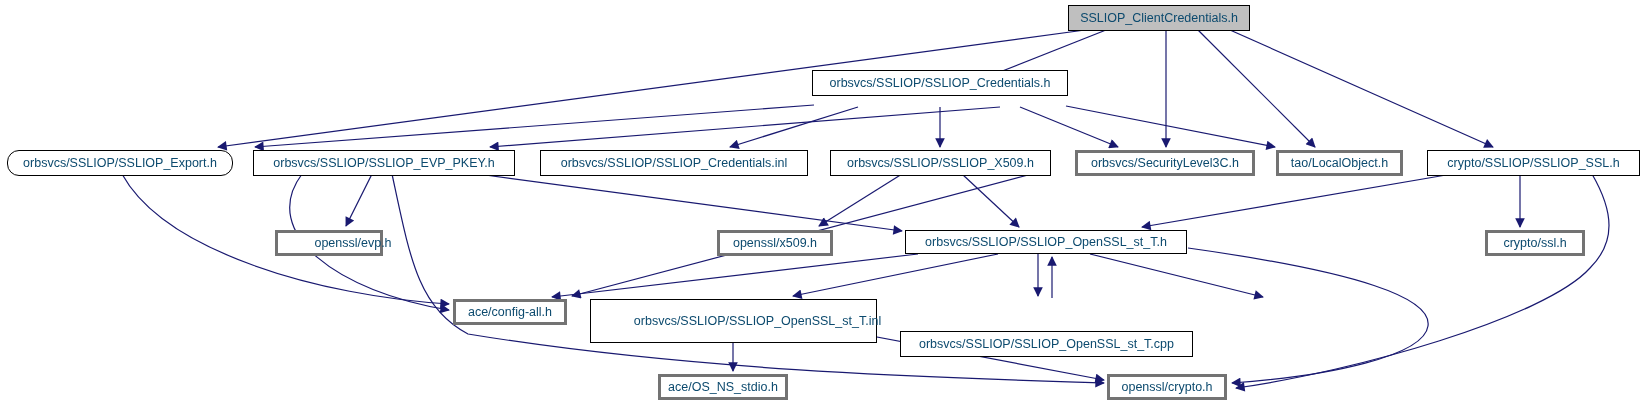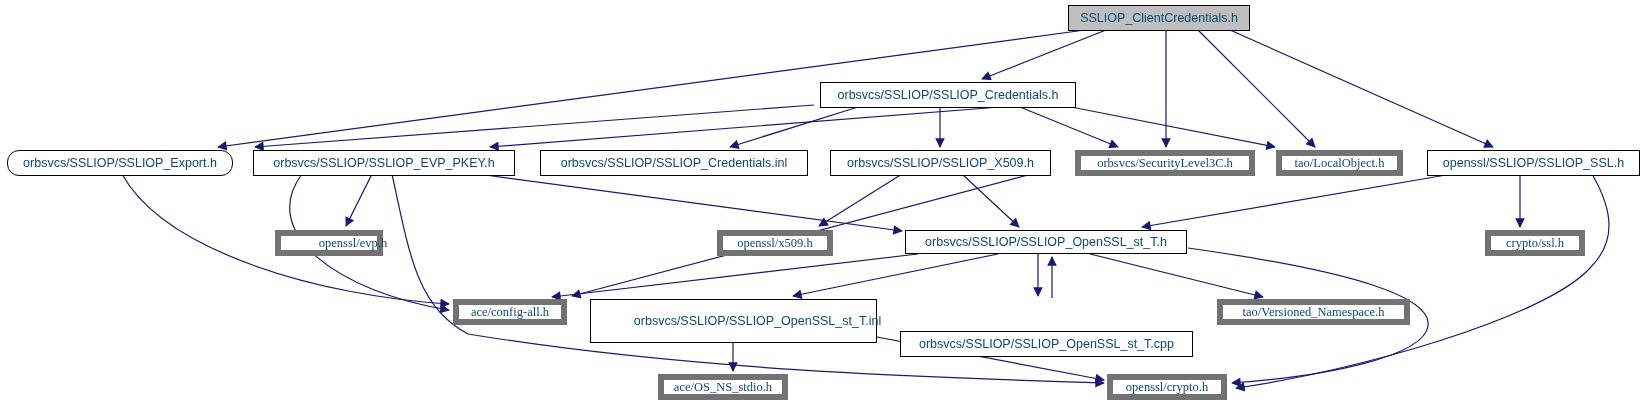--- a/index.html
+++ b/index.html
@@ -15,21 +15,21 @@
     position:absolute;
     height:24px;
     background:#ffffff;
     border:1px solid #000000;
     display:flex;align-items:center;justify-content:center;
     font-size:12.5px;color:#0c4a6e;white-space:nowrap;
     box-sizing:border-box;
     z-index:2;
   }
   .node--current{background:#bfbfbf;border:1px solid #000000;font-weight:normal;}
-  .node--external{border:6px solid #737373;font-family:Liberation Serif, serif;}
+  .node--external{border:3px solid #737373;}
   .edge{stroke:#191970;stroke-width:1.2;fill:none;}
 </style>
 </head>
 <body>
 
 <div id="canvas">
 
   <svg id="edges" width="1648" height="411" viewBox="0 0 1648 411" xmlns="http://www.w3.org/2000/svg">
     <defs>
       <marker id="arrow" viewBox="0 0 10 10" refX="9" refY="5" markerWidth="10" markerHeight="8" orient="auto">
@@ -71,36 +71,35 @@
     <path class="edge" d="M 1052,298 L 1052,257" marker-end="url(#arrow)"></path>
     <path class="edge" d="M 1090,254 L 1263,297" marker-end="url(#arrow)"></path>
     <path class="edge" d="M 1188,248 C 1360,272 1432,298 1428,326 C 1424,356 1330,376 1232,383" marker-end="url(#arrow)"></path>
 
     <path class="edge" d="M 733,324 L 733,371" marker-end="url(#arrow)"></path>
     <path class="edge" d="M 808,324 L 1104,380" marker-end="url(#arrow)"></path>
   </svg>
 
   <div class="node node--current" style="left:1068px;top:5px;width:182px;height:26px;">SSLIOP_ClientCredentials.h</div>
 
-  <div class="node" style="left:812px;top:82px;width:256px;height:26px;margin-left:8px;">orbsvcs/SSLIOP/SSLIOP_Credentials.h</div>
+  <div class="node" style="left:812px;top:70px;width:256px;height:26px;">orbsvcs/SSLIOP/SSLIOP_Credentials.h</div>
 
   <div class="node" style="left:7px;top:150px;width:226px;height:26px;border-radius:12px;">orbsvcs/SSLIOP/SSLIOP_Export.h</div>
   <div class="node" style="left:253px;top:150px;width:262px;height:26px;">orbsvcs/SSLIOP/SSLIOP_EVP_PKEY.h</div>
   <div class="node" style="left:540px;top:150px;width:268px;height:26px;">orbsvcs/SSLIOP/SSLIOP_Credentials.inl</div>
   <div class="node" style="left:830px;top:150px;width:221px;height:26px;">orbsvcs/SSLIOP/SSLIOP_X509.h</div>
   <div class="node node--external" style="left:1075px;top:150px;width:180px;height:26px;">orbsvcs/SecurityLevel3C.h</div>
   <div class="node node--external" style="left:1276px;top:150px;width:127px;height:26px;">tao/LocalObject.h</div>
-  <div class="node" style="left:1427px;top:150px;width:213px;height:26px;">openssl/SSLIOP/SSLIOP_SSL.h</div>
+  <div class="node" style="left:1427px;top:150px;width:213px;height:26px;">crypto/SSLIOP/SSLIOP_SSL.h</div>
 
   <div class="node node--external" style="left:275px;top:230px;width:108px;height:26px;padding-left:48px;">openssl/evp.h</div>
   <div class="node node--external" style="left:717px;top:230px;width:116px;height:26px;">openssl/x509.h</div>
   <div class="node" style="left:905px;top:230px;width:282px;height:24px;">orbsvcs/SSLIOP/SSLIOP_OpenSSL_st_T.h</div>
   <div class="node node--external" style="left:1485px;top:230px;width:100px;height:26px;">crypto/ssl.h</div>
 
   <div class="node node--external" style="left:453px;top:299px;width:114px;height:26px;">ace/config-all.h</div>
   <div class="node" style="left:590px;top:299px;width:287px;height:44px;padding-left:48px;">orbsvcs/SSLIOP/SSLIOP_OpenSSL_st_T.inl</div>
   <div class="node" style="left:900px;top:299px;width:293px;height:26px;margin-top:32px;">orbsvcs/SSLIOP/SSLIOP_OpenSSL_st_T.cpp</div>
-  <div class="node node--external" style="left:1217px;top:299px;width:193px;height:26px;">tao/Versioned_Namespace.h</div>
 
   <div class="node node--external" style="left:658px;top:374px;width:130px;height:26px;">ace/OS_NS_stdio.h</div>
   <div class="node node--external" style="left:1107px;top:374px;width:120px;height:26px;">openssl/crypto.h</div>
 
 </div>
 
 </body></html>

